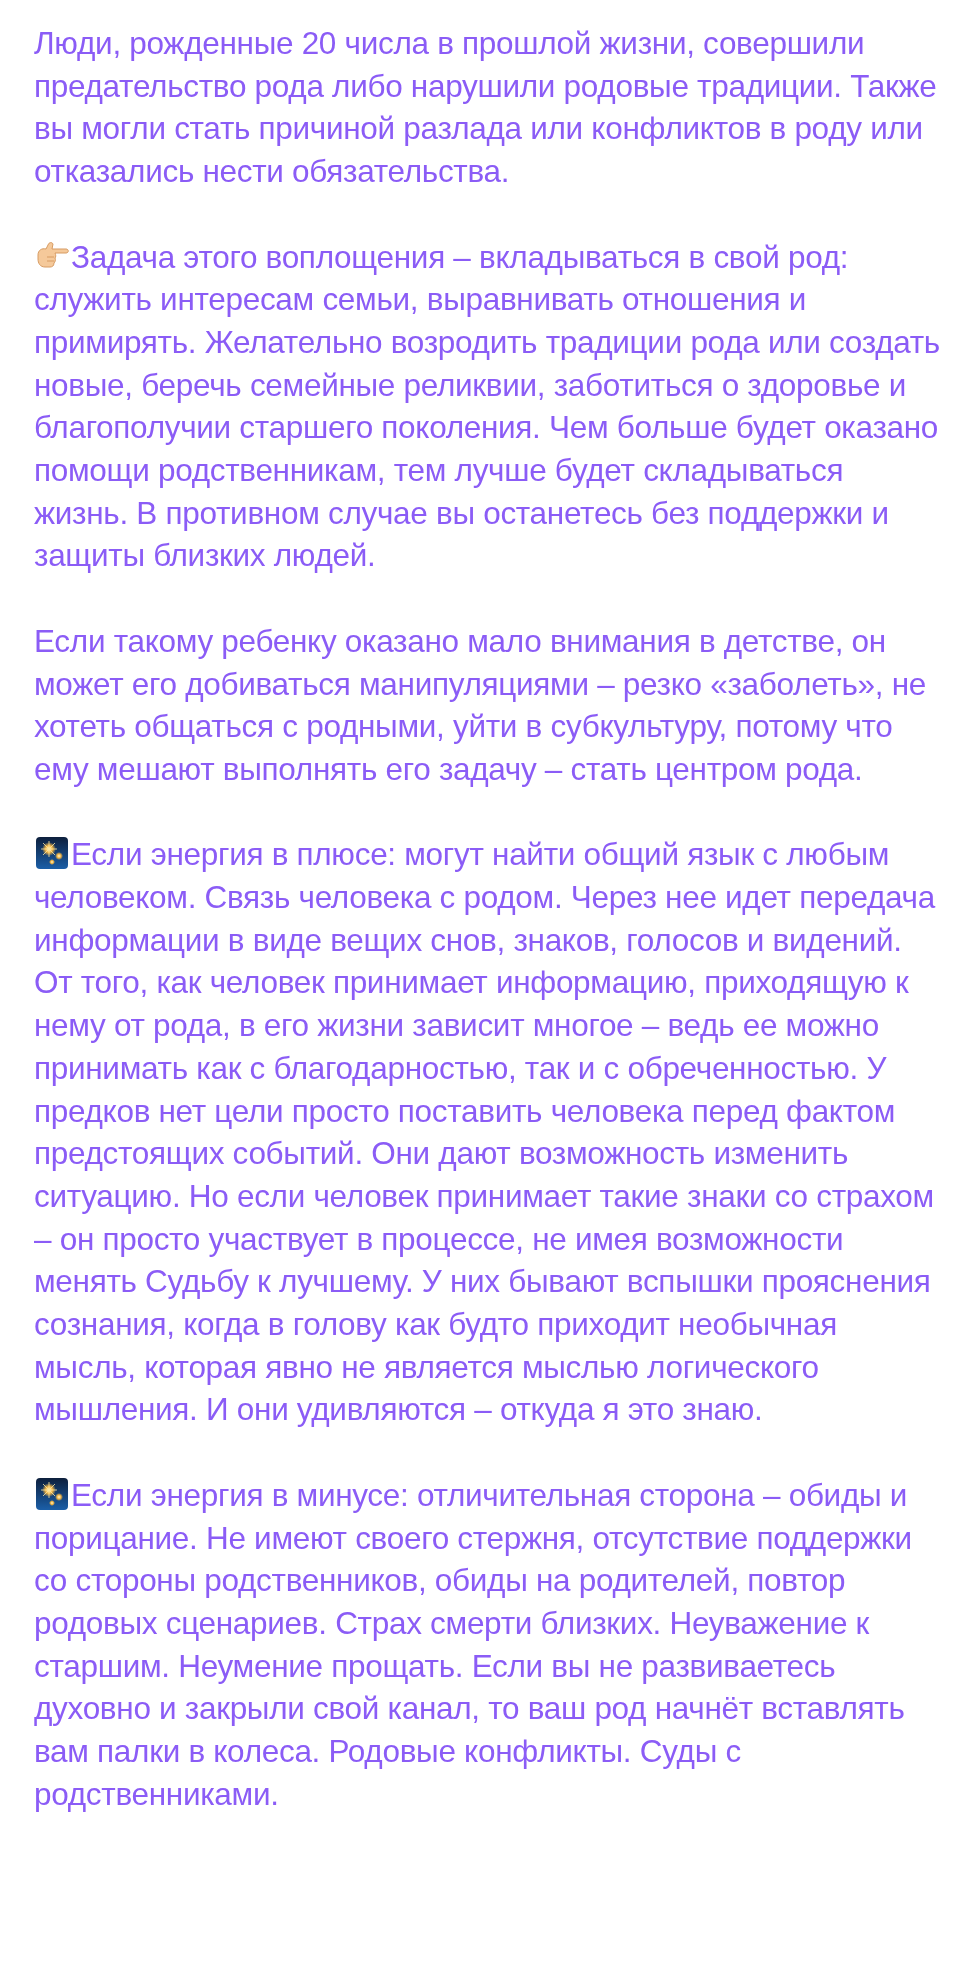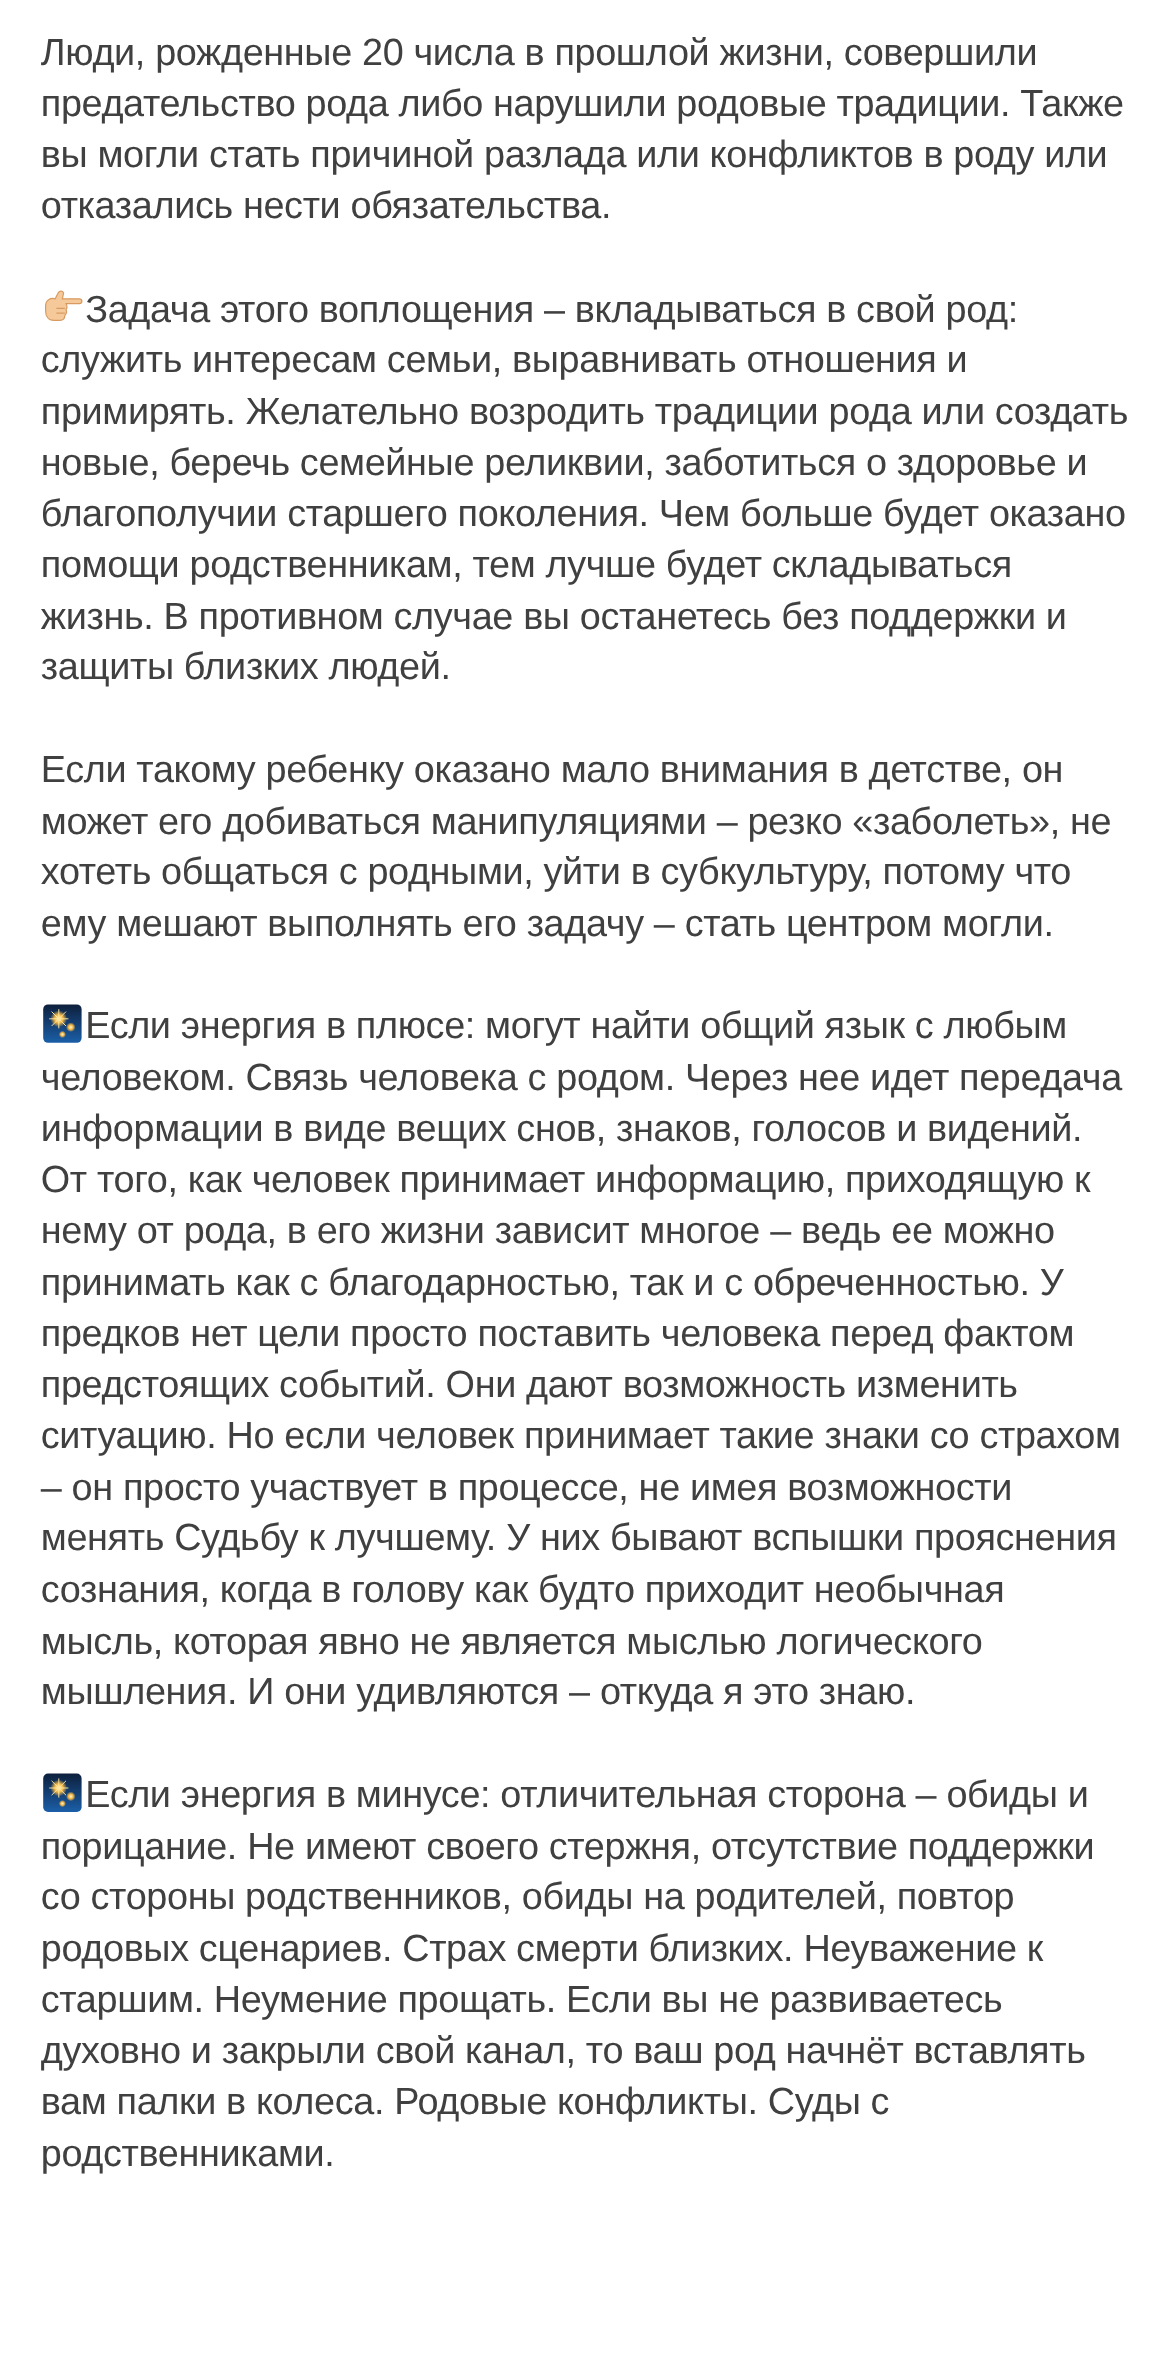--- a/index.html
+++ b/index.html
@@ -9,21 +9,21 @@
   }
   body {
     width: 972px;
     height: 1975px;
     overflow: hidden;
   }
   .doc {
     padding: 22px 30px 0 34px;
     box-sizing: border-box;
     width: 972px;
-    color: #404040;
+    color: #8b5cf6;
     font-family: "Liberation Sans", "DejaVu Sans", sans-serif;
     font-size: 31.5px;
     line-height: 42.7px;
     letter-spacing: -0.3px;
   }
   .para {
     margin: 0 0 42.7px 0;
   }
   .para:last-child { margin-bottom: 12px; }
   .emoji {
@@ -47,21 +47,21 @@
   <p class="para">
     <span class="emoji">
       <svg viewBox="0 0 36 34" xmlns="http://www.w3.org/2000/svg">
         <path d="M4 16 C4 11 8 9 12 10 L14 6 C15 3 18 3 19 5 L18 10 L32 10 C35 10 35 14 32 14 L21 14 C22 16 22 18 21 19 C22 21 21 23 20 24 C20 27 18 28 16 28 L11 28 C6 28 4 24 4 20 Z" fill="#f5c99a" stroke="#d79b62" stroke-width="1"></path>
         <path d="M13 18 L20 18 M13 22 L20 22" stroke="#d79b62" stroke-width="1"></path>
       </svg>
     </span><span>Задача этого воплощения – вкладываться в свой род: служить интересам семьи, выравнивать отношения и примирять. Желательно возродить традиции рода или создать новые, беречь семейные реликвии, заботиться о здоровье и благополучии старшего поколения. Чем больше будет оказано помощи родственникам, тем лучше будет складываться жизнь. В противном случае вы останетесь без поддержки и защиты близких людей.</span>
   </p>
 
   <p class="para">
-    <span>Если такому ребенку оказано мало внимания в детстве, он может его добиваться манипуляциями – резко «заболеть», не хотеть общаться с родными, уйти в субкультуру, потому что ему мешают выполнять его задачу – стать центром могли.</span>
+    <span>Если такому ребенку оказано мало внимания в детстве, он может его добиваться манипуляциями – резко «заболеть», не хотеть общаться с родными, уйти в субкультуру, потому что ему мешают выполнять его задачу – стать центром рода.</span>
   </p>
 
   <p class="para">
     <span class="emoji">
       <svg viewBox="0 0 34 34" xmlns="http://www.w3.org/2000/svg">
         <defs>
           <linearGradient id="fw1" x1="0" y1="0" x2="0" y2="1">
             <stop offset="0" stop-color="#0d1f3c"></stop>
             <stop offset="1" stop-color="#1b5fa8"></stop>
           </linearGradient>

